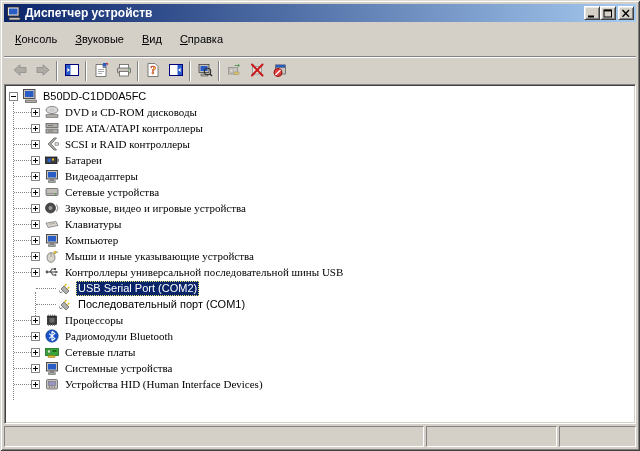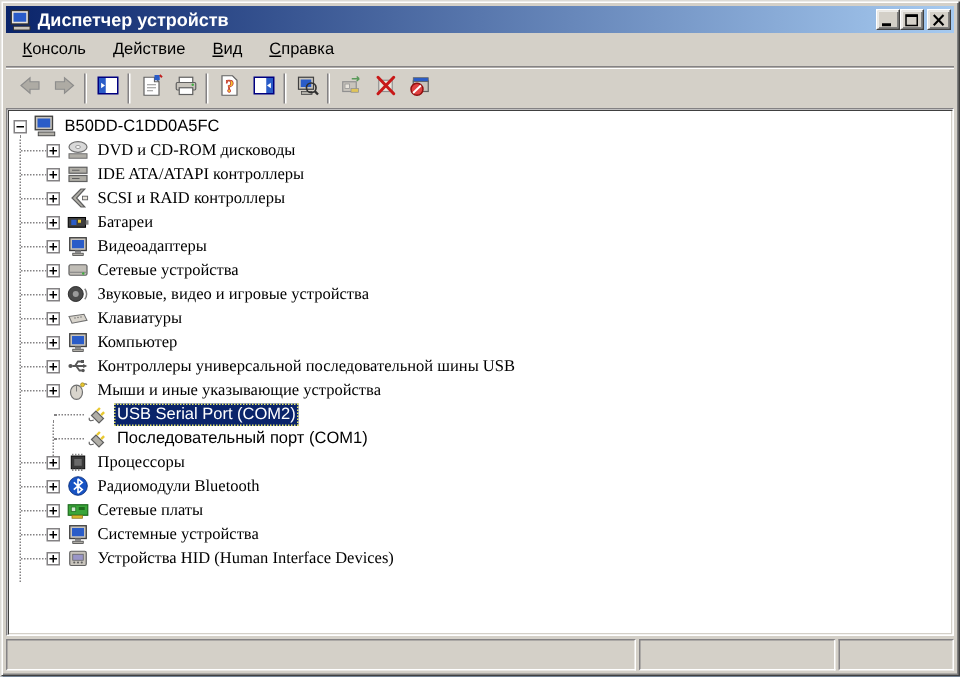--- a/index.html
+++ b/index.html
@@ -30,21 +30,21 @@
   .winbtns{display:flex;align-items:center;gap:0;}
   .winbtn{
     width:16px;height:14px;background:#d4d0c8;
     border:1px solid;border-color:#ffffff #404040 #404040 #ffffff;
     box-shadow: inset 1px 1px 0 #ecebe8, inset -1px -1px 0 #808080;
     display:flex;align-items:center;justify-content:center;
     margin-left:0;
   }
   .winbtn.close{margin-left:2px;}
   
-  .menubar{height:22px;flex:none;display:flex;align-items:center;padding-left:2px;text-align:center;}
+  .menubar{height:34px;flex:none;display:flex;align-items:center;padding-left:2px;text-align:center;}
   .menuitem{
     display:inline-block;padding:2px 9px;line-height:16px;cursor:default;
   }
   .menuitem::first-letter{text-decoration:underline;}
   
   .toolbar{
     height:28px;flex:none;display:flex;align-items:center;
     border-top:1px solid #848284;
     box-shadow: inset 0 1px 0 #ffffff;
     padding-left:4px;
@@ -124,21 +124,21 @@
       <span class="winbtn close">
           <svg width="10" height="9" viewBox="0 0 10 9">
             <path d="M1.5 1 L8 7.8 M8 1 L1.5 7.8" stroke="#000" stroke-width="1.4"></path>
           </svg>
         </span>
     </span>
   </div>
 
   <div class="menubar">
     <span class="menuitem">Консоль</span>
-    <span class="menuitem">Действие</span>
+    <span class="menuitem">Звуковые</span>
     <span class="menuitem">Вид</span>
     <span class="menuitem">Справка</span>
   </div>
 
   <div class="toolbar">
       <div class="tbtn disabled">
         <span><svg width="16" height="16" viewBox="0 0 16 16">
             <path d="M2 8 L8 2.8 V5.5 H14 V10.5 H8 V13.2 Z" fill="#aaa8a1" stroke="#868686" stroke-width="0.8"></path>
           </svg></span>
       </div>
@@ -339,42 +339,42 @@
               <rect x="6" y="11" width="4" height="1.5" fill="#808080"></rect>
               <rect x="4.5" y="12.8" width="7" height="1.6" fill="#b0aea7" stroke="#404040" stroke-width="0.5"></rect>
             </svg>
           </span>
           <span class="nlabel">Компьютер</span>
         </div>
         <div class="row l1">
           <span class="eb plus"></span>
           <span class="dicon">
             <svg width="16" height="16" viewBox="0 0 16 16">
+              <ellipse cx="7" cy="9.5" rx="4" ry="4.8" fill="#d8d4cc" stroke="#707070" stroke-width="0.8"></ellipse>
+              <line x1="7" y1="5" x2="7" y2="9" stroke="#707070" stroke-width="0.6"></line>
+              <path d="M10.5 5 Q13 3 14 4.5" fill="none" stroke="#707070" stroke-width="0.8"></path>
+              <circle cx="11" cy="4.5" r="1.3" fill="#e8c830" stroke="#a08820" stroke-width="0.5"></circle>
+            </svg>
+          </span>
+          <span class="nlabel">Мыши и иные указывающие устройства</span>
+        </div>
+        <div class="row l1">
+          <span class="eb plus"></span>
+          <span class="dicon">
+            <svg width="16" height="16" viewBox="0 0 16 16">
               <circle cx="3" cy="8" r="1.4" fill="#555"></circle>
               <line x1="4.2" y1="8" x2="13" y2="8" stroke="#555" stroke-width="1.2"></line>
               <path d="M14.2 8 L11.4 6.6 V9.4 Z" fill="#555"></path>
               <path d="M6 8 L8 5 H10.3" fill="none" stroke="#555" stroke-width="1.2"></path>
               <rect x="10" y="4" width="2" height="2" fill="#555"></rect>
               <path d="M6.8 8 L9 11 H10.6" fill="none" stroke="#555" stroke-width="1.2"></path>
               <circle cx="11.4" cy="11" r="1.1" fill="#555"></circle>
             </svg>
           </span>
           <span class="nlabel">Контроллеры универсальной последовательной шины USB</span>
-        </div>
-        <div class="row l1">
-          <span class="eb plus"></span>
-          <span class="dicon">
-            <svg width="16" height="16" viewBox="0 0 16 16">
-              <ellipse cx="7" cy="9.5" rx="4" ry="4.8" fill="#d8d4cc" stroke="#707070" stroke-width="0.8"></ellipse>
-              <line x1="7" y1="5" x2="7" y2="9" stroke="#707070" stroke-width="0.6"></line>
-              <path d="M10.5 5 Q13 3 14 4.5" fill="none" stroke="#707070" stroke-width="0.8"></path>
-              <circle cx="11" cy="4.5" r="1.3" fill="#e8c830" stroke="#a08820" stroke-width="0.5"></circle>
-            </svg>
-          </span>
-          <span class="nlabel">Мыши и иные указывающие устройства</span>
         </div>
         <div class="row l2 selected">
           <span class="dicon">
             <svg width="16" height="16" viewBox="0 0 16 16">
               <path d="M4 9 L7 6 L12 11 L9 14 Z" fill="#b0aea7" stroke="#606060" stroke-width="0.8"></path>
               <rect x="7.8" y="3.6" width="1.6" height="2.8" fill="#e8c830" transform="rotate(45 8.6 5)"></rect>
               <rect x="10.6" y="6.4" width="1.6" height="2.8" fill="#e8c830" transform="rotate(45 11.4 7.8)"></rect>
               <path d="M5.5 12 Q2 13.5 2.5 10.5" fill="none" stroke="#606060" stroke-width="0.8"></path>
             </svg>
           </span>

